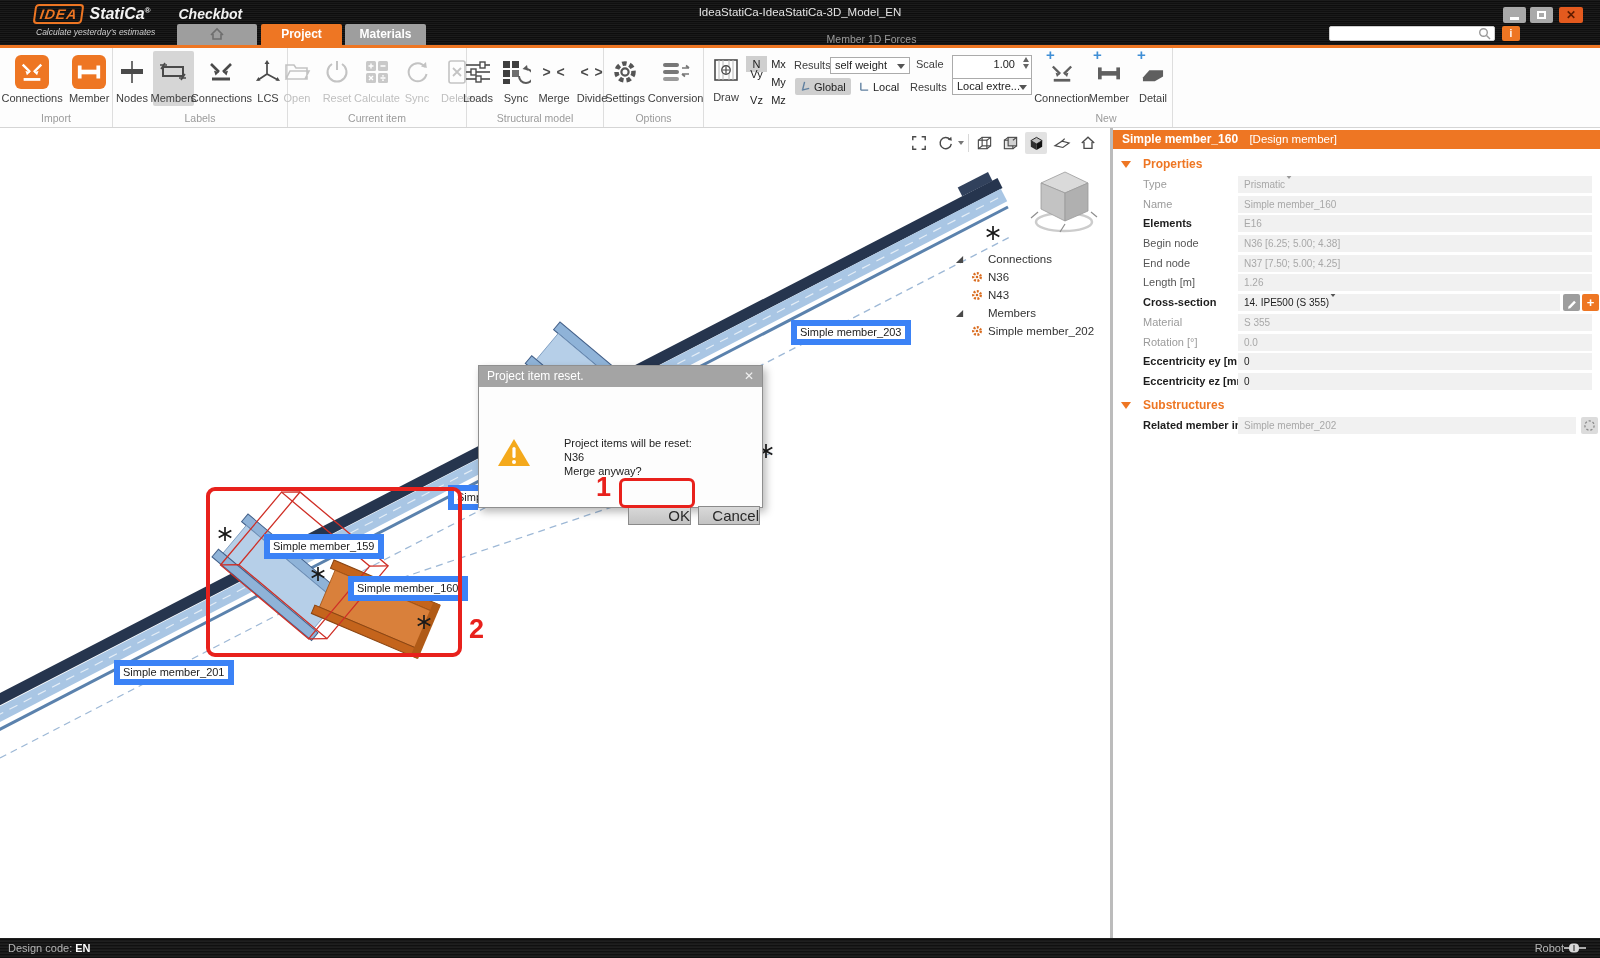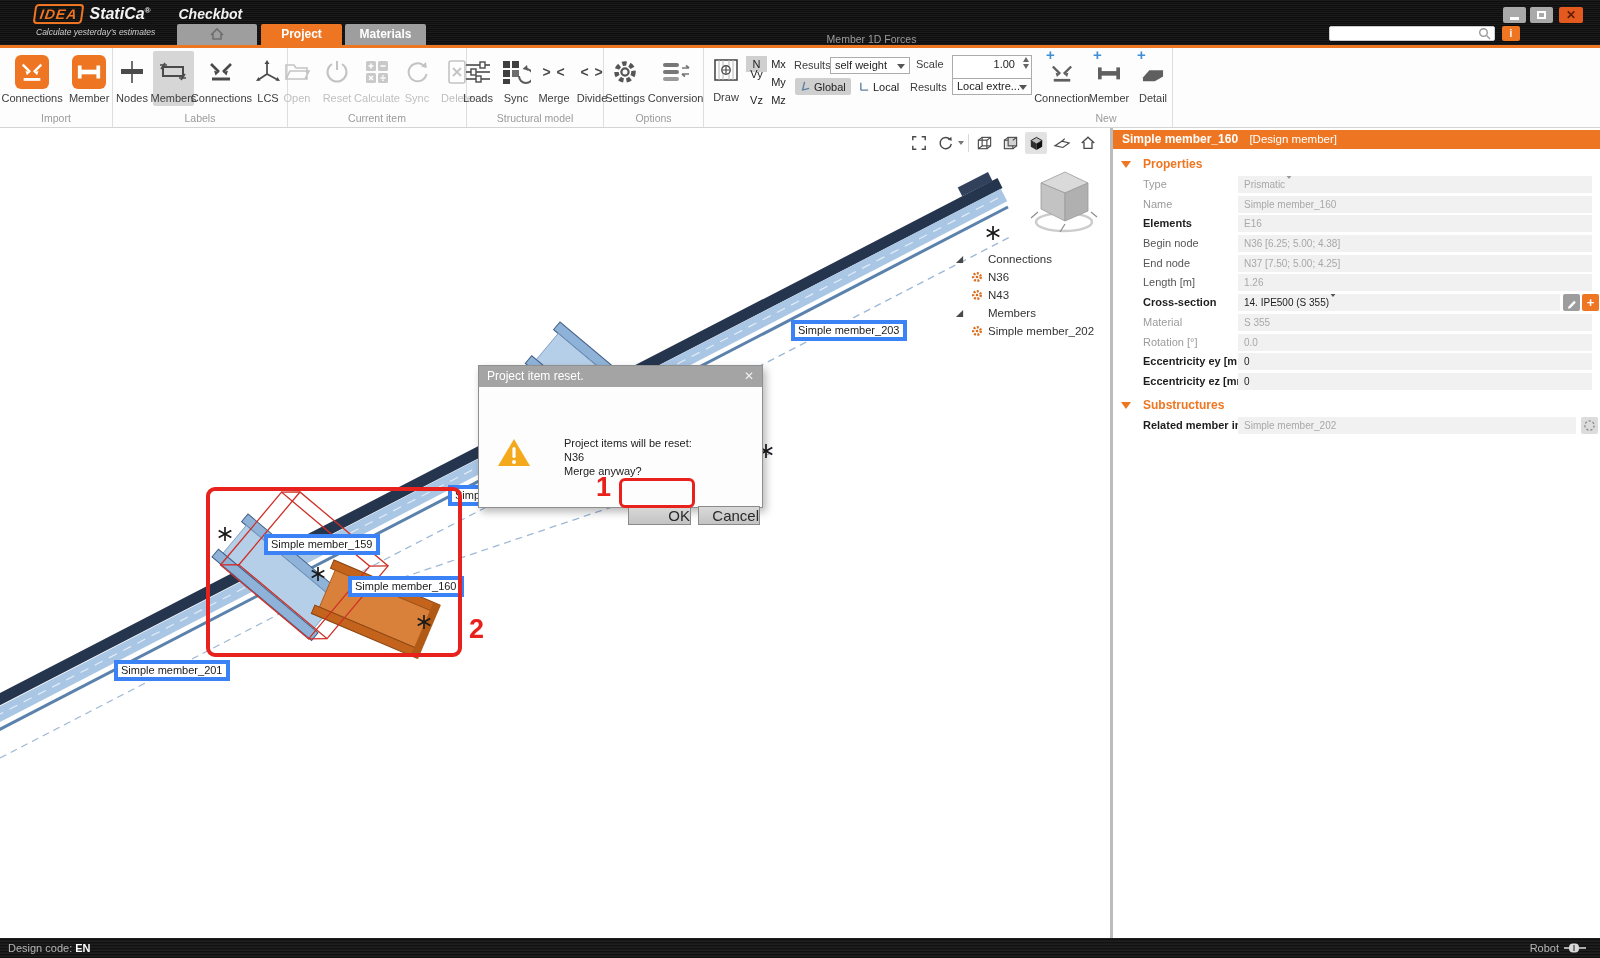--- a/index.html
+++ b/index.html
@@ -68,21 +68,21 @@
 .tri-d{width:0;height:0;border-left:3.5px solid transparent;border-right:3.5px solid transparent;border-top:5px solid #666}
 .togbtn{position:absolute;height:17px;display:flex;align-items:center;gap:3px;font-size:11px;color:#222;padding:0 5px;border-radius:2px}
 .togbtn.sel{background:#cfcfcf}
 .pluswrap{position:relative}
 .plusmark{position:absolute;left:-3px;top:-8px;color:#3f8fd6;font-weight:bold;font-size:15px}
 
 
 .viewport{position:absolute;left:0;top:128px;width:1110px;height:810px;background:#fff;overflow:hidden}
 .vdiv{position:absolute;left:1110px;top:128px;width:3px;height:810px;background:#bcbcbc}
 .scene{position:absolute;left:0;top:0}
-.vlabel{position:absolute;background:#fff;border:4px solid #3b82f6;color:#1c1c1c;font-size:11px;
+.vlabel{position:absolute;background:#fff;border:6px solid #3b82f6;color:#1c1c1c;font-size:11px;
  line-height:13px;padding:0 3px;white-space:nowrap;z-index:2}
 .vlabel.clip{overflow:hidden;border-right:none}
 
 .vptools{position:absolute;left:908px;top:4px;display:flex;align-items:center;gap:4px;z-index:2}
 .vpt{width:22px;height:22px;display:flex;align-items:center;justify-content:center;border-radius:2px}
 .vpt.sel{background:#e2e2e2}
 .vpt-caret{width:0;height:0;border-left:3.5px solid transparent;border-right:3.5px solid transparent;border-top:4px solid #777;margin-left:-2px}
 .vpsep{width:1px;height:18px;background:#d8d8d8}
 .navcube{position:absolute;left:1026px;top:36px;z-index:1}
 
@@ -132,32 +132,33 @@
 .sqbtn.plus{right:1px;background:#ee7623;color:#fff;font-weight:bold;font-size:13px;line-height:17px}
 .sqbtn.circ{right:2px;background:#dcdcdc}
 
 
 .statusbar{position:absolute;left:0;top:938px;width:1600px;height:20px;
  background-color:#161616;
  background-image:repeating-linear-gradient(180deg,#1f1f1f 0 1px,#101010 1px 2px,#1a1a1a 2px 3px);
  color:#b5b5b5;font-size:11px;line-height:20px}
 .sb-left{position:absolute;left:8px}
 .sb-left b{color:#fff}
-.sb-right{position:absolute;right:14px;display:flex;align-items:center;gap:5px}
+.sb-right{position:absolute;right:14px;display:flex;align-items:center;}
 </style>
 </head>
 <body>
 
 <div class="topbar">
   <div class="brand">
     <span class="idea-badge">IDEA</span>
     <span class="statica"><span>StatiCa</span><sup>®</sup></span>
     <span class="checkbot">Checkbot</span>
   </div>
   <div class="tagline">Calculate yesterday's estimates</div>
+  <div class="win-title">IdeaStatiCa-IdeaStatiCa-3D_Model_EN</div>
   <div class="winbtn min">
       <span class="glyph-min"></span>
     </div>
   <div class="winbtn max">
       <span class="glyph-max"></span>
     </div>
   <div class="winbtn close">
       <span class="glyph-x">✕</span>
     </div>
 

